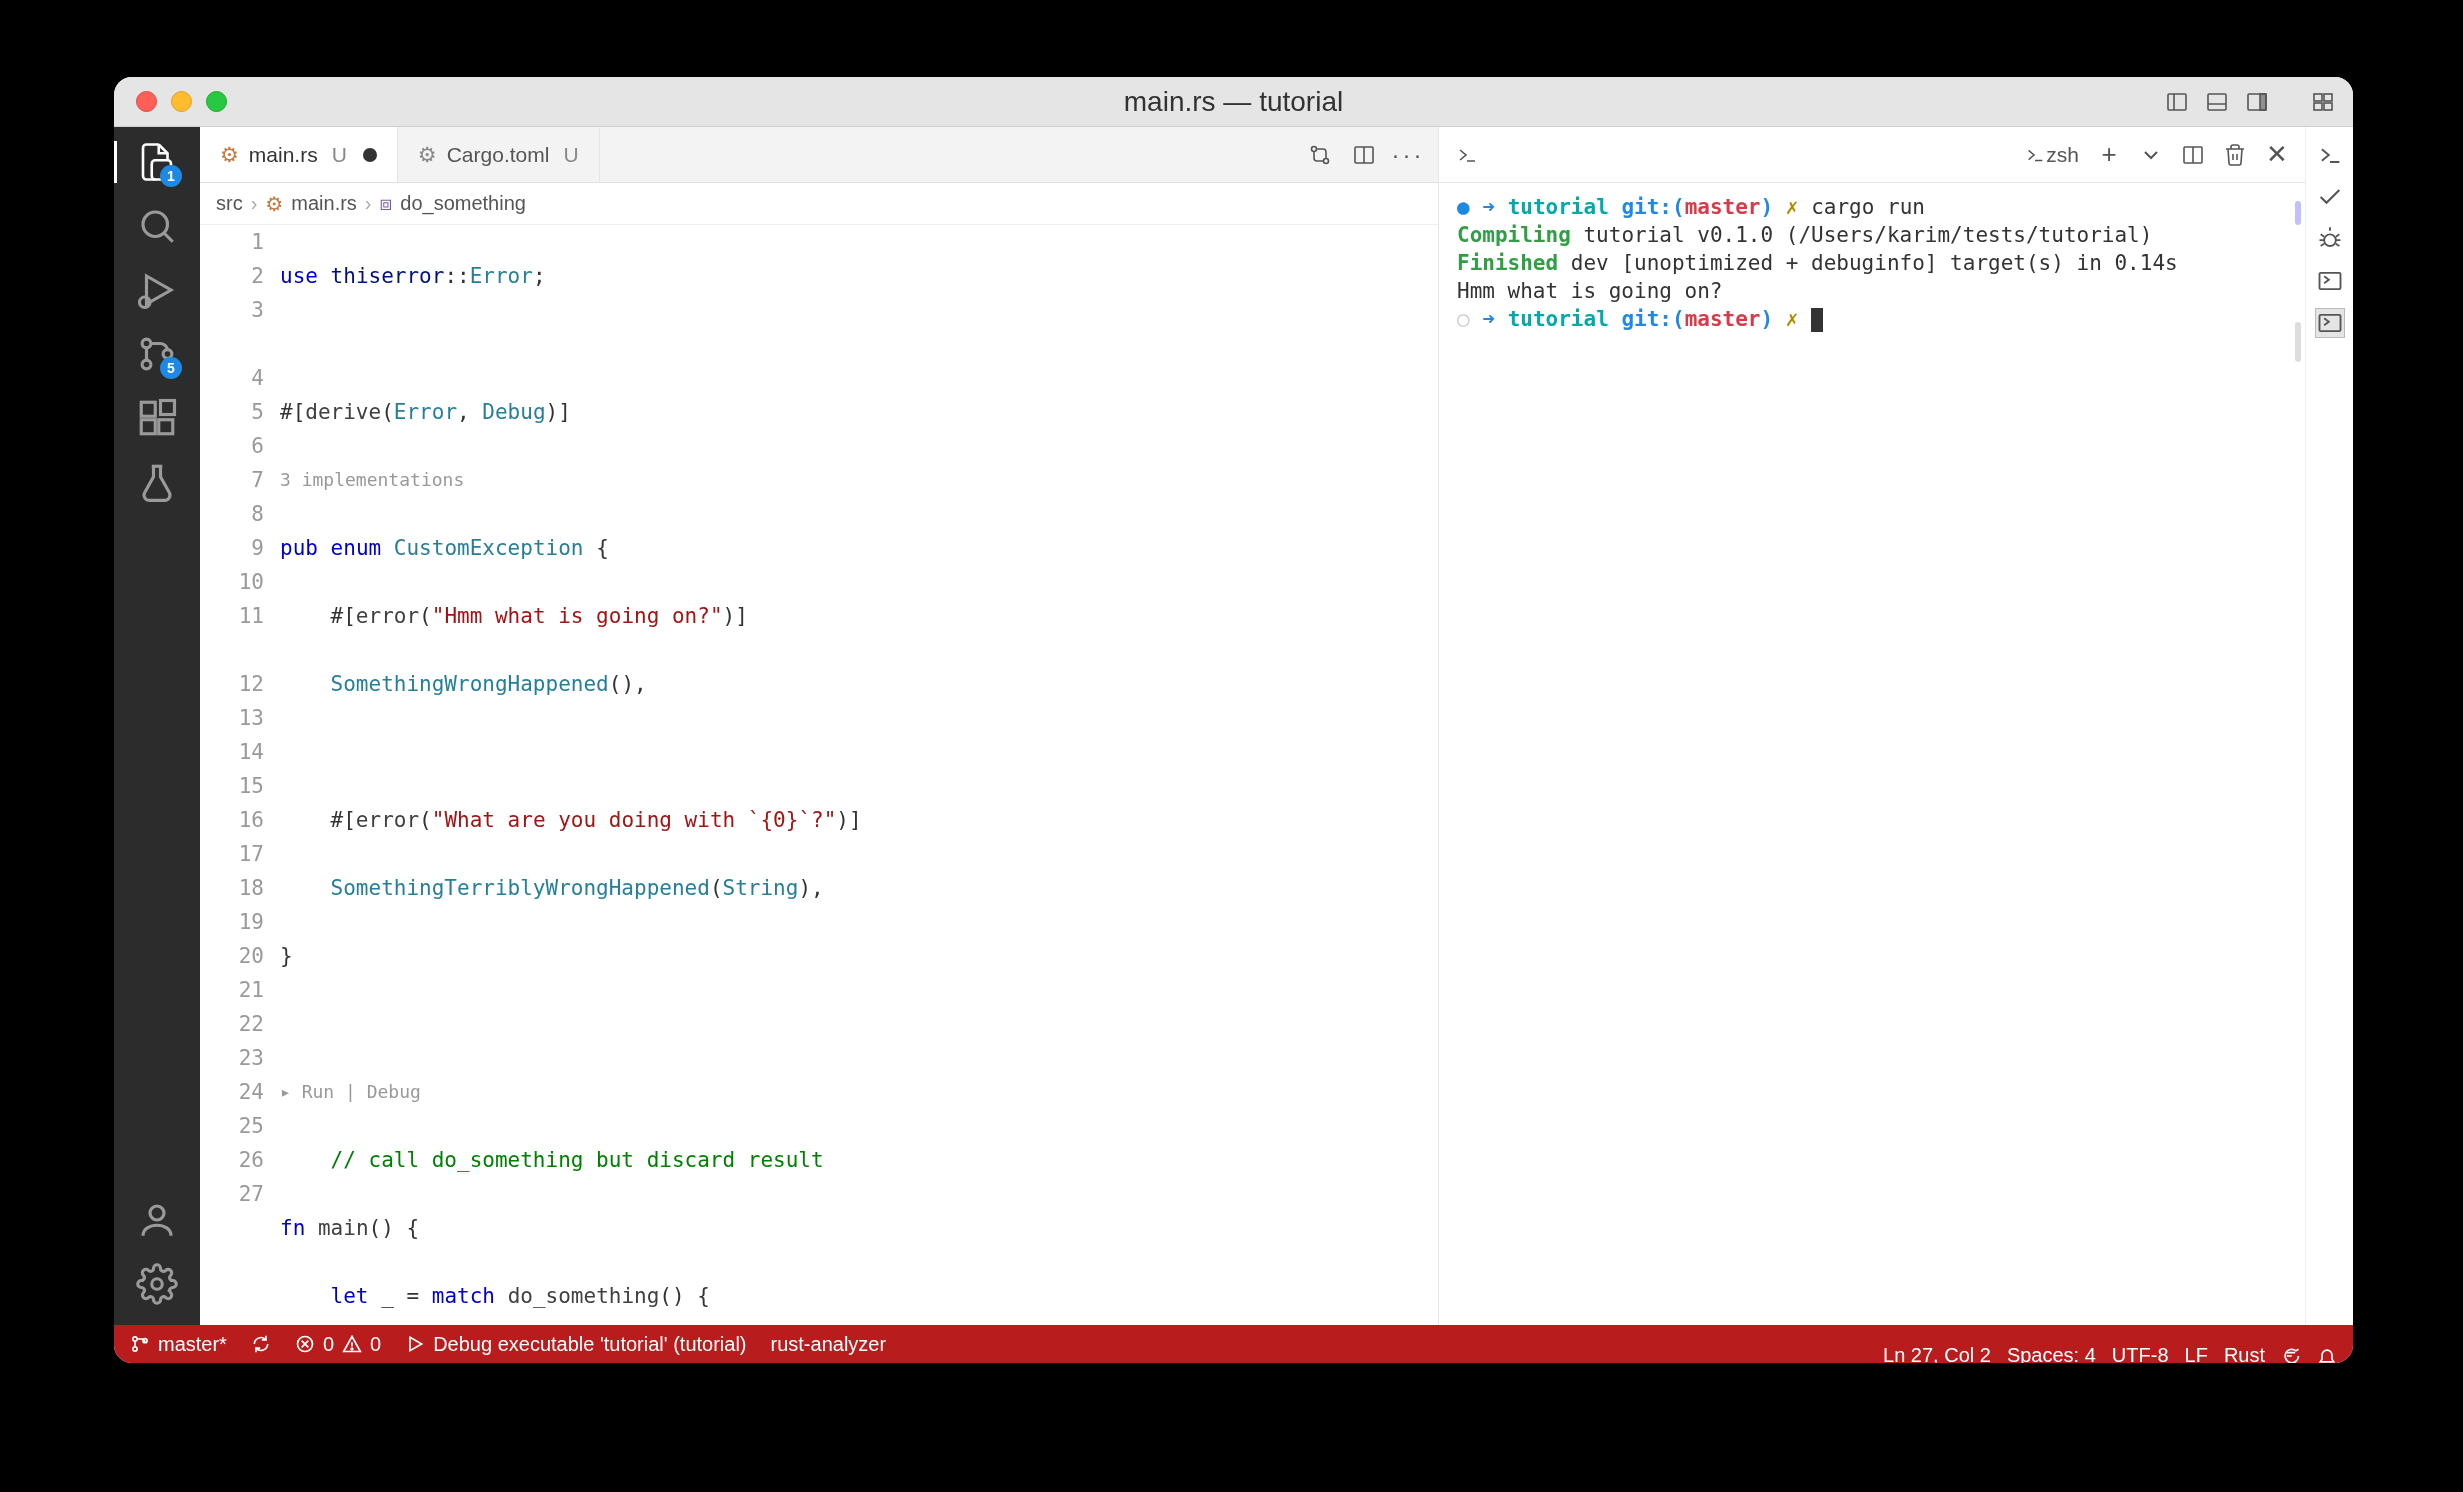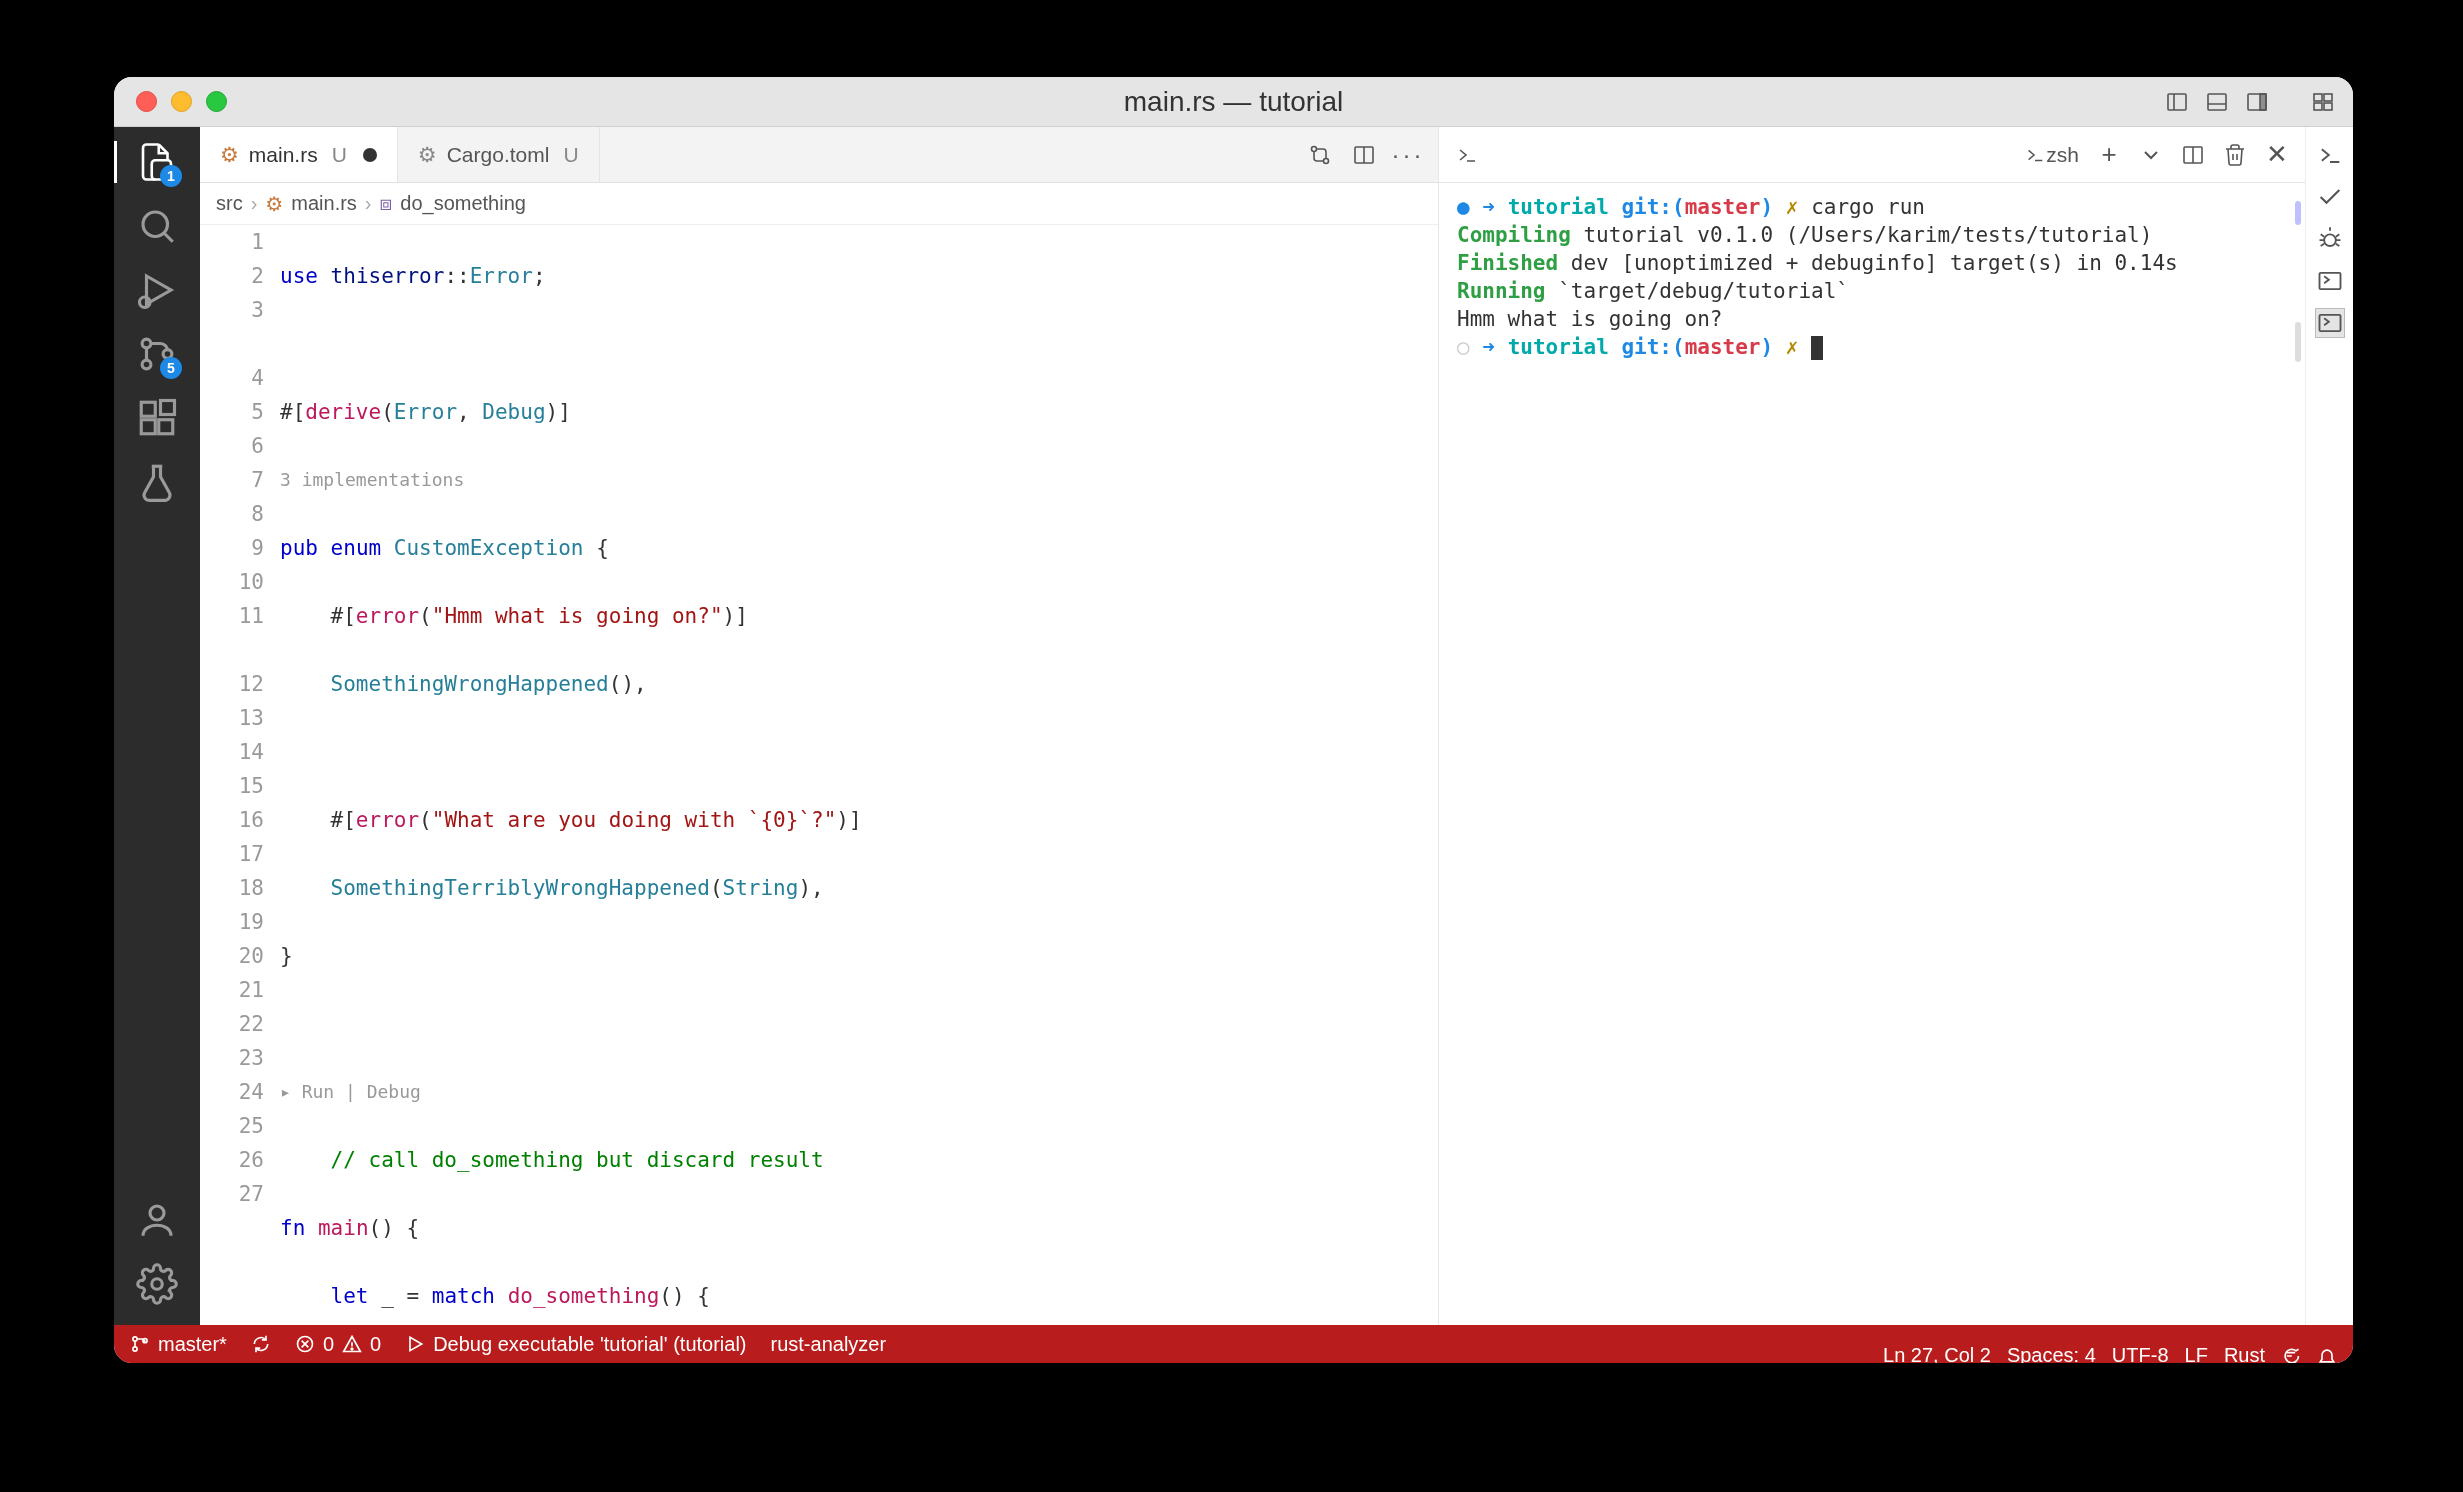--- a/index.html
+++ b/index.html
@@ -61,21 +61,21 @@
   .bicon2 { color:#7a5fa8; }
 
   .editor { flex:1; display:flex; background:#fff; font-family: Menlo, Consolas, monospace; font-size:21px; line-height:34px; overflow:hidden; position:relative; }
   .gutter { width: 80px; text-align:right; padding-right:16px; color:#999; user-select:none; }
   .gutter .ln { height:34px; }
   .code { flex:1; white-space:pre; color:#333; padding-right:20px; }
   .code .line { height:34px; }
   .code .lens { color:#999; font-size:18px; height:34px; display:flex; align-items:center; }
   .kw { color:#0000cc; }
   .ty { color:#267f99; }
-  .fn { color:#be185d;margin-top:19px; }
+  .fn { color:#404040;margin-top:19px; }
   .str { color:#a31515; }
   .cmt { color:#008000; }
   .attr { color:#333; }
   .en { color:#267f99; }
   .ident { color:#001080; }
 
   .terminal-pane { width: 915px; border-left:1px solid #e5e5e5; display:flex; }
   .term-titlebar { height:56px; display:flex; align-items:center; padding:0 16px; gap:18px; color:#555; border-bottom:1px solid #e5e5e5; }
   .term-content { flex:1; padding:10px 18px; font-family: Menlo, Consolas, monospace; font-size:21px; line-height:28px; color:#333; overflow:auto; position:relative; }
   .term-green { color:#2ea043; font-weight:bold; }
@@ -352,21 +352,20 @@
                   <path d="M8 6V4a2 2 0 0 1 2-2h4a2 2 0 0 1 2 2v2"></path>
                 </svg>
               </div>
             <div class="ticon" style="font-size:26px">✕</div>
           </div>
         </div>
         <div class="term-content">
 <div><span class="term-dot-blue">●</span> <span class="term-arrow">➜</span>  <span class="term-cyan">tutorial</span> <span class="term-blue">git:(</span><span class="term-red">master</span><span class="term-blue">)</span> <span class="term-yellow">✗</span> <span>cargo run</span></div>
 <div>   <span class="term-green">Compiling</span> <span>tutorial v0.1.0 (/Users/karim/tests/tutorial)</span></div>
 <div>    <span class="term-green">Finished</span> <span>dev [unoptimized + debuginfo] target(s) in 0.14s</span></div>
-<div>     <span class="term-green">Running</span> <span>`target/debug/tutorial`</span></div>
 <div> <span>Hmm what is going on?</span></div>
 <div><span class="term-dot-gray">○</span> <span class="term-arrow">➜</span>  <span class="term-cyan">tutorial</span> <span class="term-blue">git:(</span><span class="term-red">master</span><span class="term-blue">)</span> <span class="term-yellow">✗</span> <span class="term-cursor"></span></div>
           <div class="scroll-mini"></div>
           <div class="scroll-mini2"></div>
         </div>
       </div>
       <div class="term-side">
         <div class="sicon">
             <svg viewBox="0 0 24 24" fill="none" stroke="currentColor" stroke-width="1.6">
               <polyline points="5 7 11 12 5 17"></polyline>

